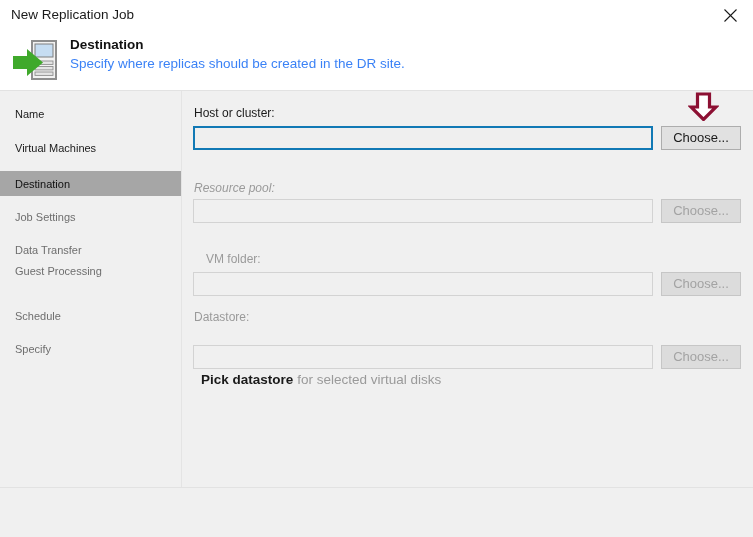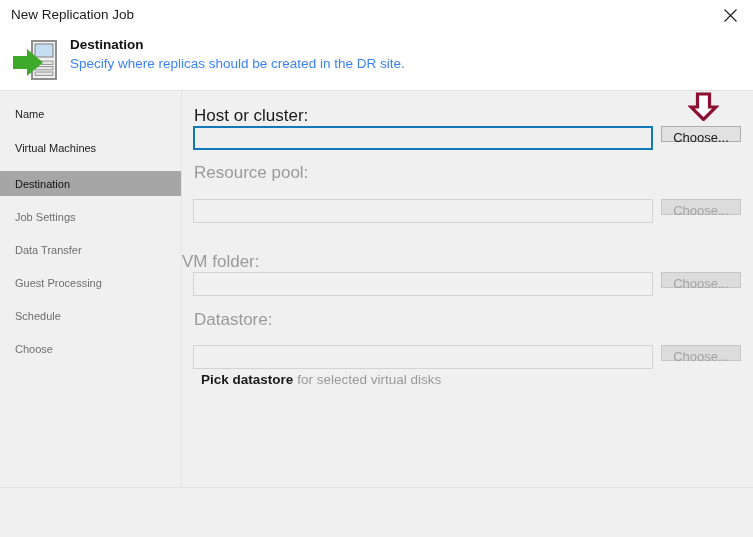--- a/index.html
+++ b/index.html
@@ -129,21 +129,21 @@
   
   #main {
     position: absolute;
     left: 182px; top: 91px;
     width: 571px;
     height: 396px;
     background: #f0f0f0;
   }
   .field-label {
     position: absolute;
-    font-size: 17px;
+    font-size: 12px;
     color: #1a1a1a;
     white-space: nowrap;
   }
   .field-label.dim { color: #9a9a9a; }
 
   .text-input {
     position: absolute;
     left: 193px;
     width: 460px;
     height: 24px;
@@ -163,21 +163,21 @@
   .text-input.disabled {
     background: #f0f0f0;
     border: 1px solid #d3d3d3;
     color: #9a9a9a;
   }
 
   .choose-btn {
     position: absolute;
     left: 661px;
     width: 80px;
-    height: 16px;
+    height: 24px;
     background: #e1e1e1;
     border: 1px solid #adadad;
     box-sizing: border-box;
     font-family: "Liberation Sans", sans-serif;
     font-size: 13px;
     color: #1a1a1a;
     cursor: default;
     padding: 0;
     line-height: 22px;
   }
@@ -265,37 +265,37 @@
     <span id="header-sub">Specify where replicas should be created in the DR site.</span>
   </div>
   <div id="header-sep"></div>
 
   <div id="sidebar">
     <div class="nav-item done" style="top:10px;">Name</div>
     <div class="nav-item done" style="top:44px;">Virtual Machines</div>
     <div class="nav-item active" style="top:80px;">Destination</div>
     <div class="nav-item" style="top:113px;">Job Settings</div>
     <div class="nav-item" style="top:146px;">Data Transfer</div>
-    <div class="nav-item" style="top:179px;">Guest Processing</div>
+    <div class="nav-item" style="top:167px;">Guest Processing</div>
     <div class="nav-item" style="top:212px;">Schedule</div>
-    <div class="nav-item" style="top:245px;">Choose</div>
+    <div class="nav-item" style="top:245px;">Specify</div>
   </div>
   <div id="sidebar-divider"></div>
 
   <div id="main">
 
     <span class="field-label" style="left:12px; top:15px;">Host or cluster:</span>
     <input class="text-input focused" style="left: 11px; top: 35px;" type="text" readonly="" value="">
     <button class="choose-btn" style="left:479px; top:35px;">Choose...</button>
 
-    <span class="field-label dim" style="left:12px; top:72px;">Resource pool:</span>
+    <span class="field-label dim" style="left:12px; top:90px;font-style:italic;">Resource pool:</span>
     <input class="text-input disabled" style="left: 11px; top: 108px;" type="text" disabled="" value="">
     <button class="choose-btn disabled" style="left:479px; top:108px;" disabled="">Choose...</button>
 
-    <span class="field-label dim" style="left:0; top:161px;">VM folder:</span>
+    <span class="field-label dim" style="left:24px; top:161px;">VM folder:</span>
     <input class="text-input disabled" style="left: 11px; top: 181px;" type="text" disabled="" value="">
     <button class="choose-btn disabled" style="left:479px; top:181px;" disabled="">Choose...</button>
 
     <span class="field-label dim" style="left:12px; top:219px;">Datastore:</span>
     <input class="text-input disabled" style="left: 11px; top: 254px;" type="text" disabled="" value="">
     <button class="choose-btn disabled" style="left:479px; top:254px;" disabled="">Choose...</button>
   </div>
 
   <div id="pick-datastore-row">
     <span id="pick-datastore-link">Pick datastore</span><span id="pick-datastore-suffix">for selected virtual disks</span>

